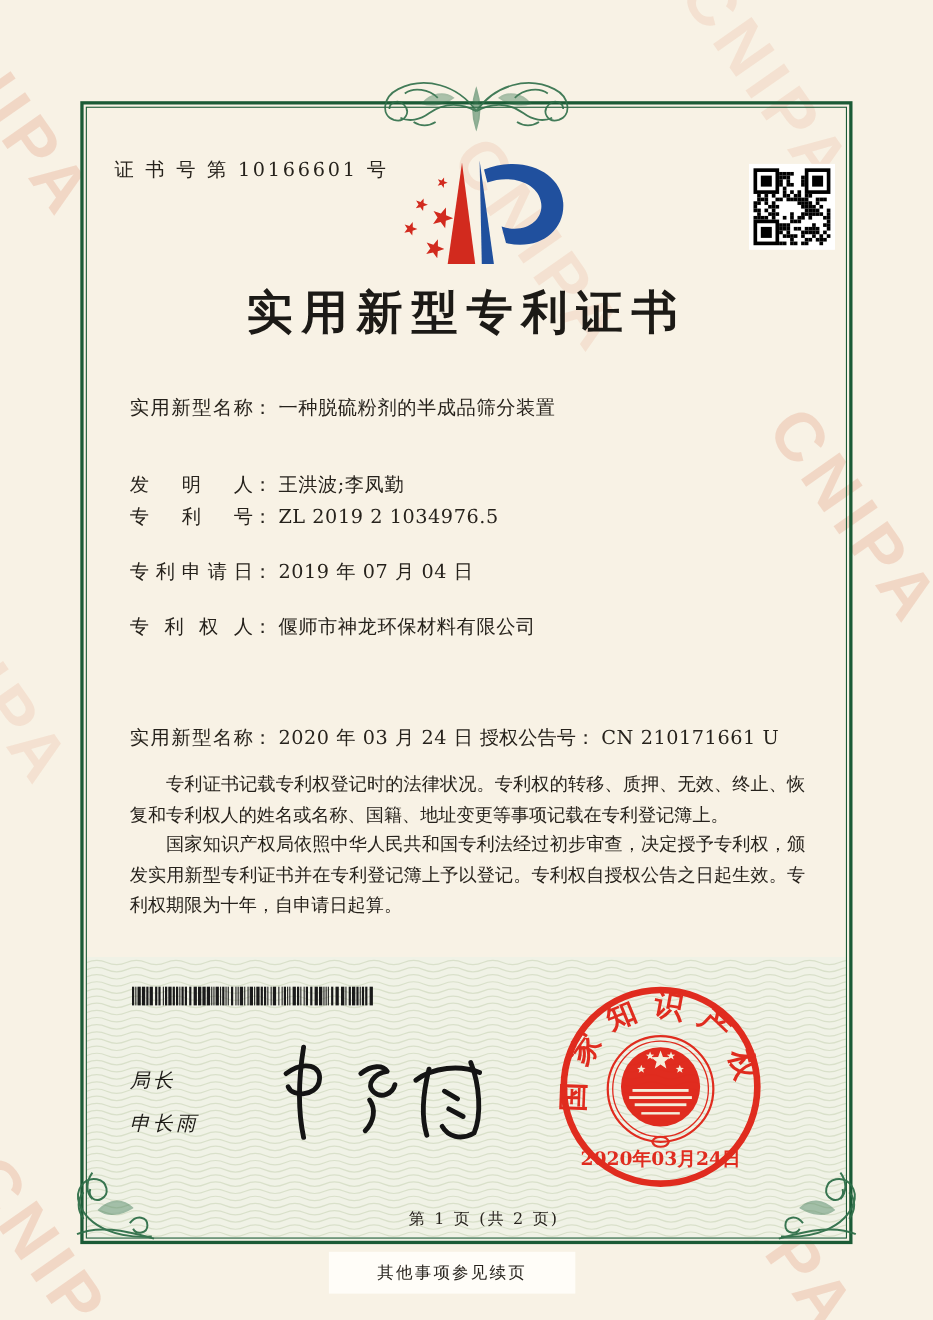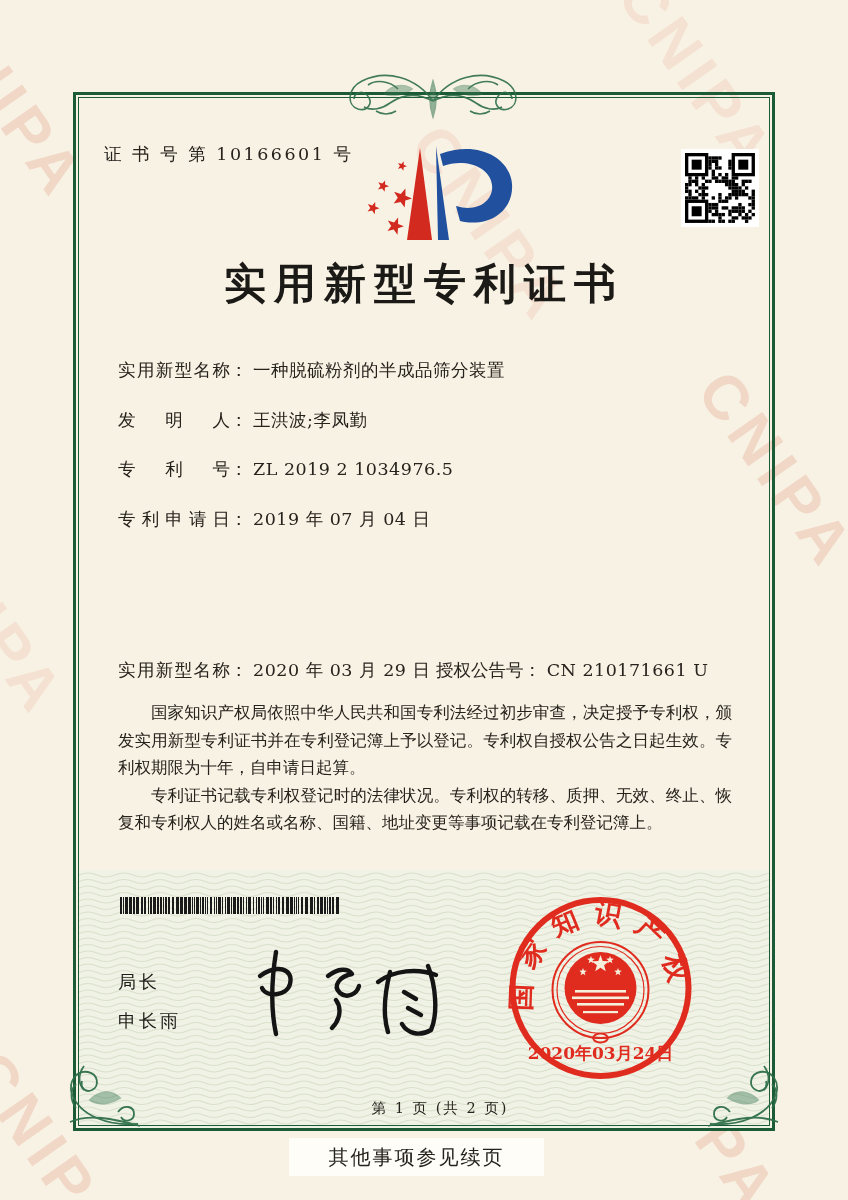--- a/index.html
+++ b/index.html
@@ -26,38 +26,38 @@
   #logo{position:absolute;left:350px;top:138px;z-index:5;}
   #qr{position:absolute;left:681px;top:149px;z-index:5;background:#fff;}
   #title{position:absolute;left:0;top:256px;width:848px;text-align:center;font-size:42px;font-weight:bold;
          letter-spacing:8px;color:#1c1a16;z-index:5;}
 
   
   .frow{position:absolute;left:118px;font-size:17.5px;color:#26221c;z-index:5;white-space:nowrap;}
   .flabel{display:inline-block;width:112px;text-align:justify;text-align-last:justify;}
   .fval{letter-spacing:0.5px;text-align:center;}
   .flabel2{}
-  #r1{top:358px}#r2{top:408px}#r3{top:457px}#r4{top:507px}#r5{top:557px}#r6{top:608px}#r7{top:658px}
+  #r1{top:358px}#r2{top:428px}#r3{top:457px}#r4{top:507px}#r5{top:557px}#r6{top:608px}#r7{top:658px}
 
   
   #paras{position:absolute;left:118px;top:699px;width:614px;z-index:5;}
   #paras p{margin:0;font-size:16.5px;line-height:27.5px;color:#26221c;text-indent:2em;text-align:justify;}
 
   #barcode{position:absolute;left:120px;top:896px;z-index:5;}
 
   #signer{position:absolute;left:118px;top:970px;z-index:5;font-size:18px;color:#1e1c18;letter-spacing:3px;}
-  #signer div{margin-bottom:15px;}
+  #signer div{margin-bottom:15px;font-style:italic;}
   #sig{position:absolute;left:232px;top:942px;z-index:5;}
 
   #seal{position:absolute;left:503px;top:891px;z-index:6;opacity:0.96;}
 
   #pageinfo{position:absolute;left:16px;top:1099px;width:848px;text-align:center;font-size:14.5px;
             color:#26221c;letter-spacing:2px;z-index:5;}
-  #note{position:absolute;left:289px;top:1138px;width:255px;height:38px;background:#fffdf8;z-index:5;
-        text-align:center;line-height:38px;font-size:20px;letter-spacing:2px;color:#26221c;}
+  #note{position:absolute;left:299px;top:1138px;width:224px;height:38px;background:#fffdf8;z-index:5;
+        text-align:center;line-height:38px;font-size:15px;letter-spacing:2px;color:#26221c;}
 </style>
 </head>
 <body>
 
 <div id="page">
 
   <div class="wm" style="left:-28px;top:-12px">CNIPA</div>
   <div class="wm light" style="left:455px;top:112px">CNIPA</div>
   <div class="wm light" style="left:662px;top:-38px">CNIPA</div>
   <div class="wm" style="left:742px;top:358px">CNIPA</div>
@@ -334,30 +334,34 @@
     <span class="fval">王洪波;李凤勤</span>
   </div>
   <div class="frow" id="r3">
     <span class="flabel">专利号</span><span>：</span>
     <span class="fval">ZL 2019 2 1034976.5</span>
   </div>
   <div class="frow" id="r4">
     <span class="flabel">专利申请日</span><span>：</span>
     <span class="fval">2019 年 07 月 04 日</span>
   </div>
+  <div class="frow" id="r5">
+    <span class="flabel">专利权人</span><span>：</span>
+    <span class="fval">偃师市神龙环保材料有限公司</span>
+  </div>
   <div class="frow" id="r7">
     <span class="flabel">实用新型名称</span><span>：</span>
-    <span class="fval">2020 年 03 月 29 日</span>
+    <span class="fval">2020 年 03 月 24 日</span>
     <span class="flabel2">授权公告号</span><span>：</span>
     <span class="fval">CN 210171661 U</span>
   </div>
 
   <div id="paras">
+    <p>专利证书记载专利权登记时的法律状况。专利权的转移、质押、无效、终止、恢复和专利权人的姓名或名称、国籍、地址变更等事项记载在专利登记簿上。</p>
     <p>国家知识产权局依照中华人民共和国专利法经过初步审查，决定授予专利权，颁发实用新型专利证书并在专利登记簿上予以登记。专利权自授权公告之日起生效。专利权期限为十年，自申请日起算。</p>
-    <p>专利证书记载专利权登记时的法律状况。专利权的转移、质押、无效、终止、恢复和专利权人的姓名或名称、国籍、地址变更等事项记载在专利登记簿上。</p>
   </div>
 
   <svg id="barcode" width="226" height="19">
       <rect x="0" y="1" width="2" height="17" fill="#1a1a1a"></rect>
       <rect x="3" y="1" width="1" height="17" fill="#1a1a1a"></rect>
       <rect x="5" y="1" width="3" height="17" fill="#1a1a1a"></rect>
       <rect x="9" y="1" width="3" height="17" fill="#1a1a1a"></rect>
       <rect x="13" y="1" width="2" height="17" fill="#1a1a1a"></rect>
       <rect x="16" y="1" width="3" height="17" fill="#1a1a1a"></rect>
       <rect x="21" y="1" width="2" height="17" fill="#1a1a1a"></rect>

